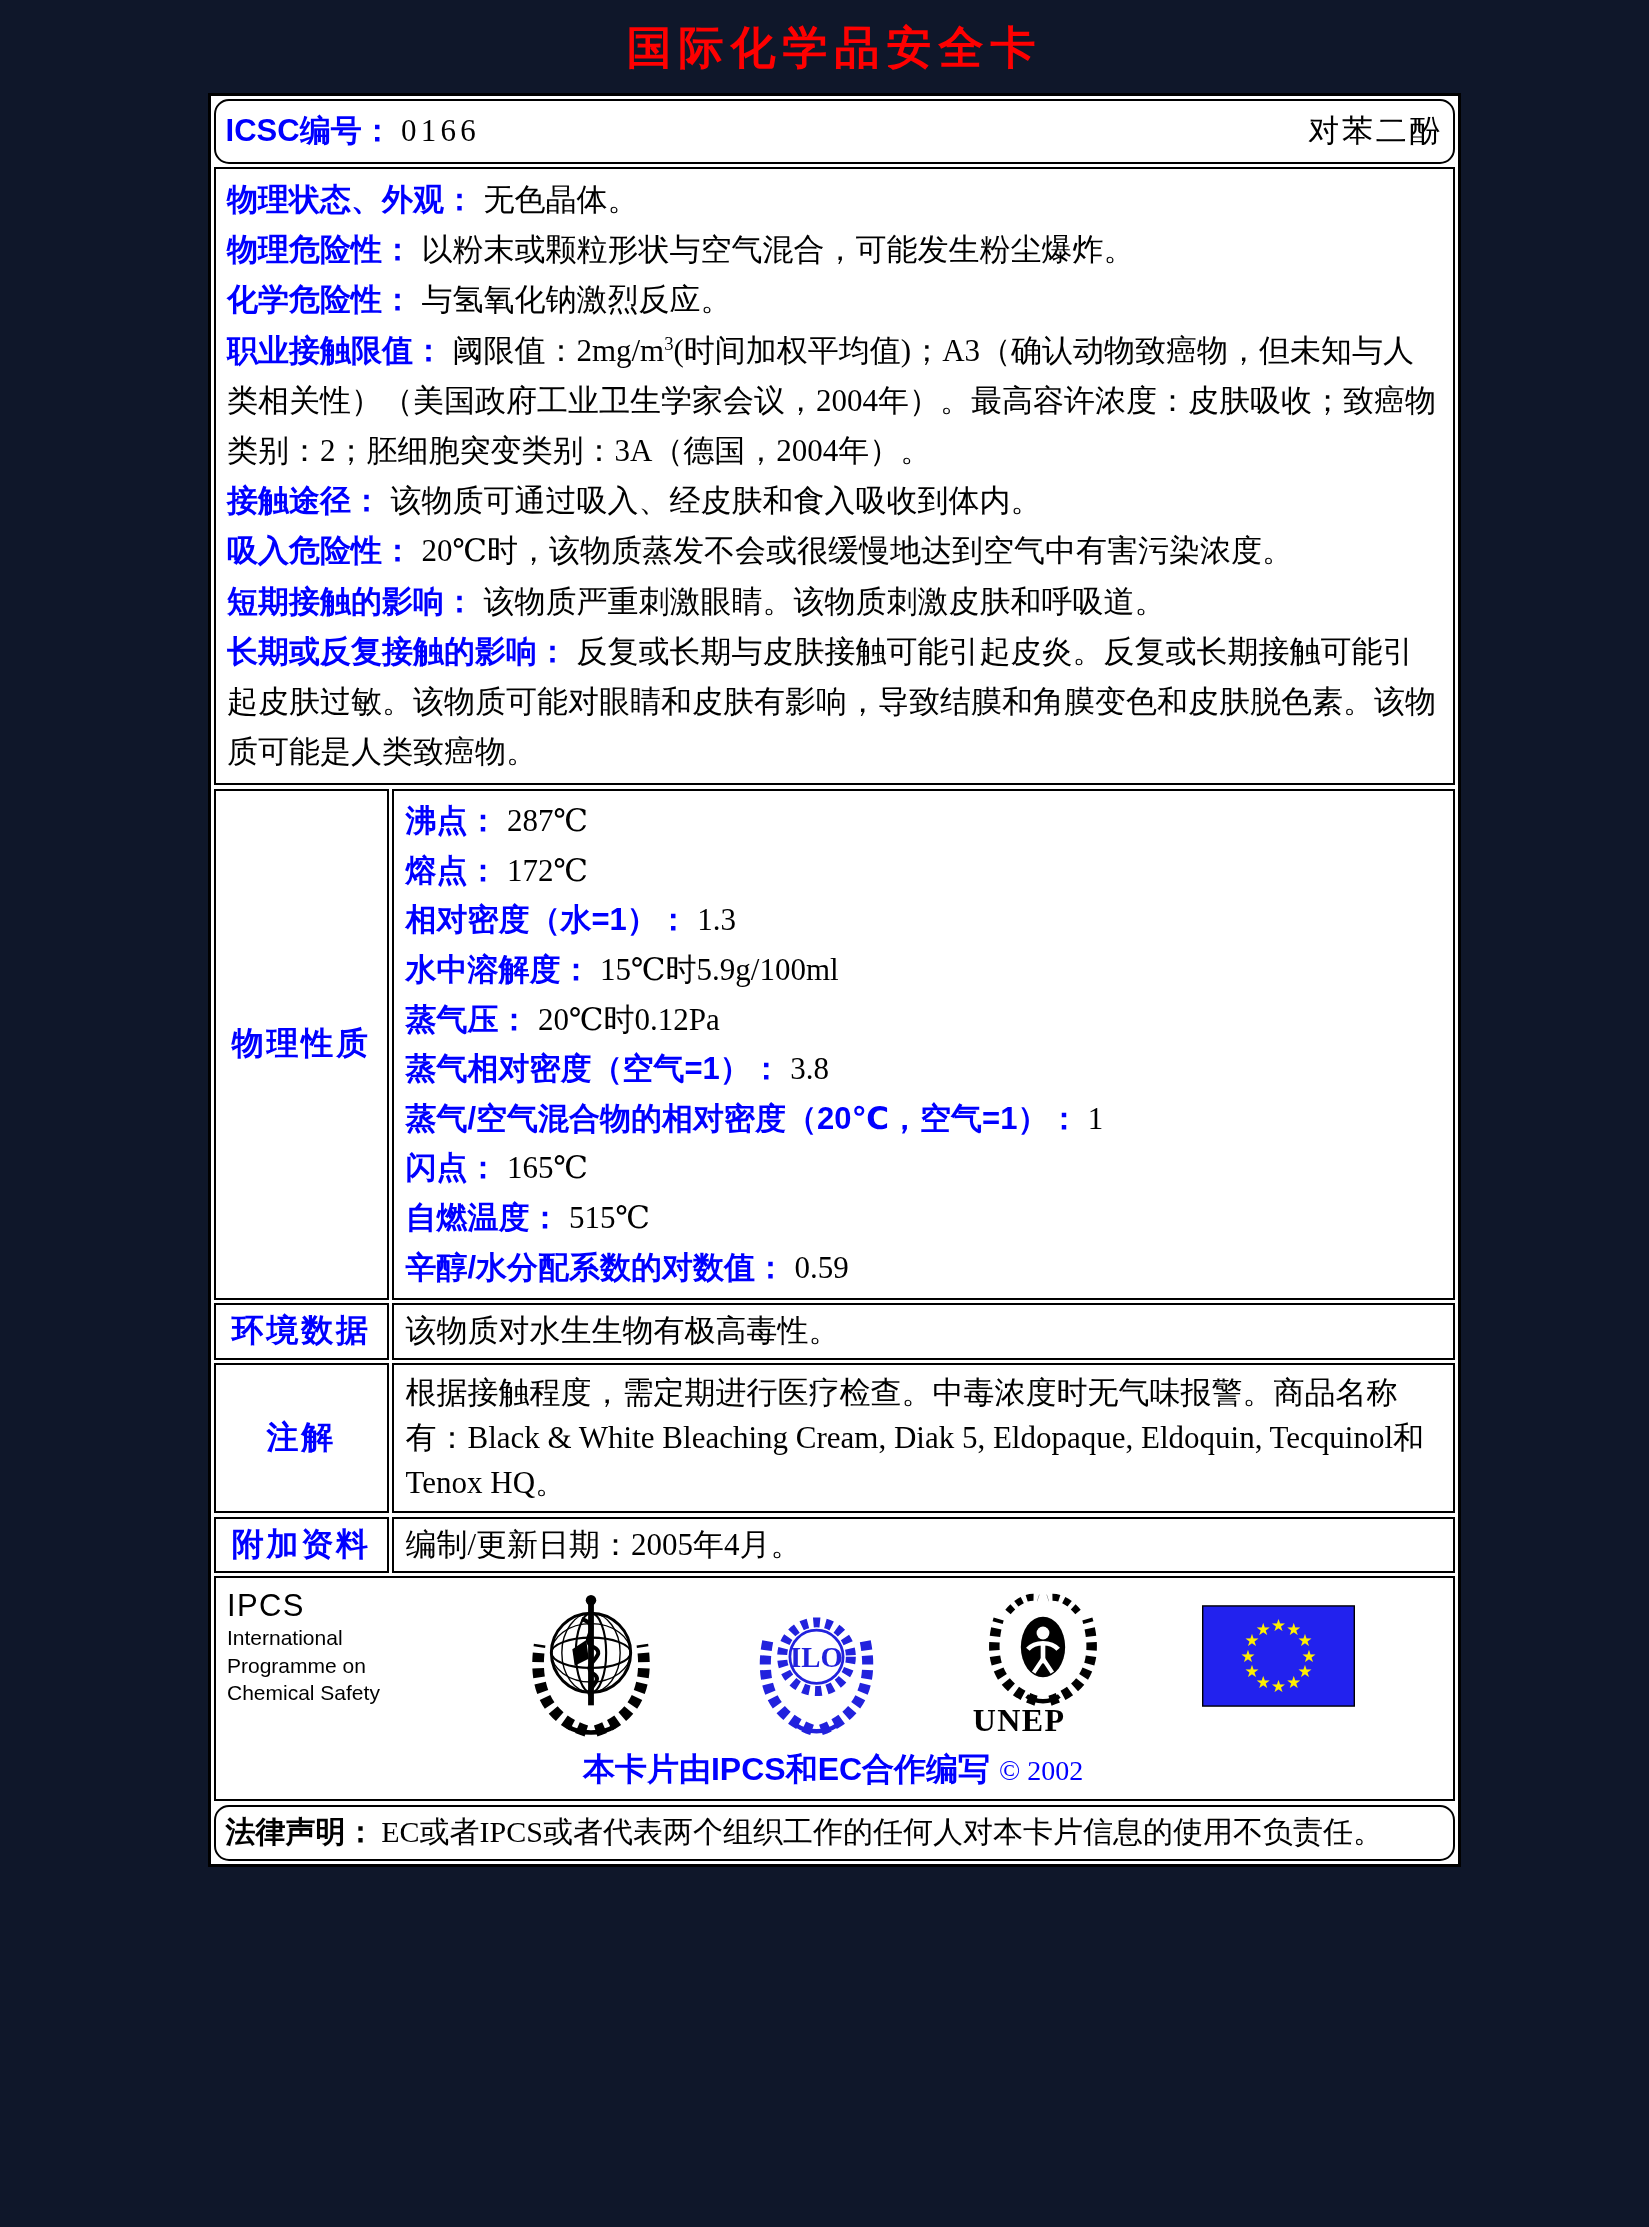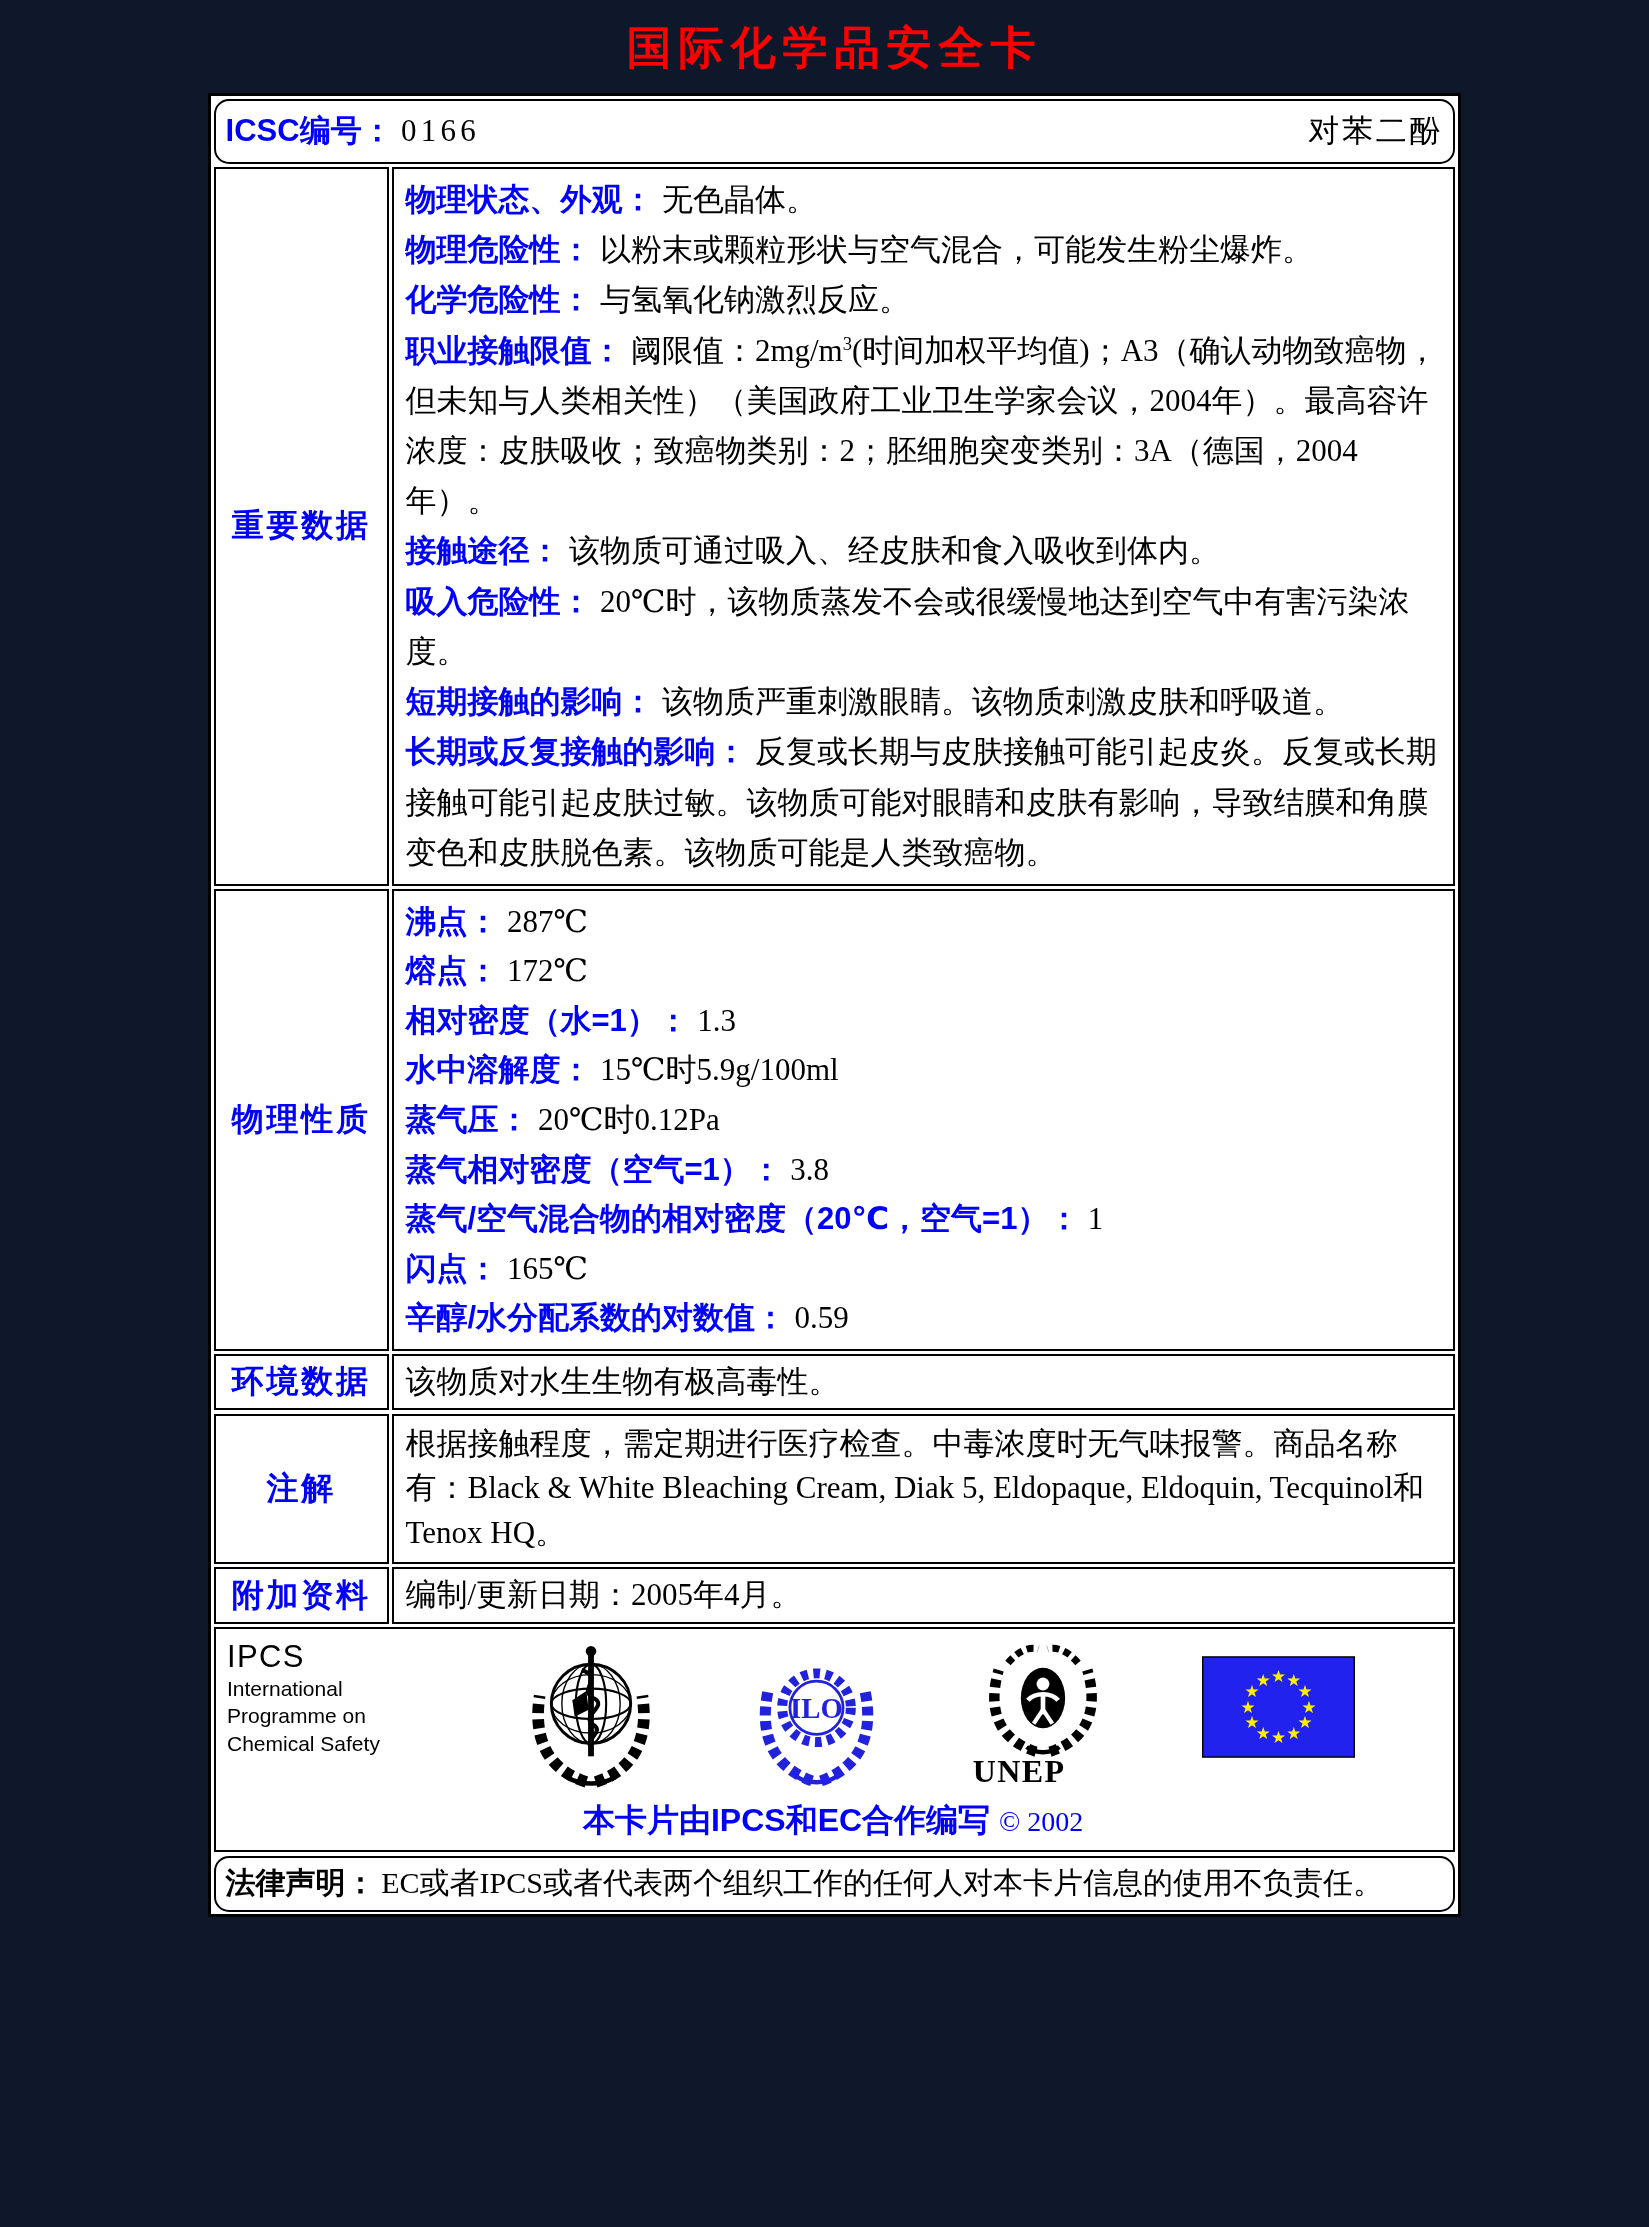--- a/index.html
+++ b/index.html
@@ -57,21 +57,20 @@
     <div class="row">
       <div class="cell full hdr">
         <span>
           <span class="blabel">ICSC编号：</span><span class="black-num">0166</span>
         </span>
         <span class="substance">对苯二酚</span>
       </div>
     </div>
 
     <div class="row">
-      <div class="cell label-cell">重要数据</div>
       <div class="cell content-cell imp">
           <div class="para"><span class="blabel">物理状态、外观：</span>无色晶体。</div>
           <div class="para"><span class="blabel">物理危险性：</span>以粉末或颗粒形状与空气混合，可能发生粉尘爆炸。</div>
           <div class="para"><span class="blabel">化学危险性：</span>与氢氧化钠激烈反应。</div>
           <div class="para"><span class="blabel">职业接触限值：</span>阈限值：2mg/m<sup>3</sup>(时间加权平均值)；A3（确认动物致癌物，但未知与人类相关性）（美国政府工业卫生学家会议，2004年）。最高容许浓度：皮肤吸收；致癌物类别：2；胚细胞突变类别：3A（德国，2004年）。</div>
           <div class="para"><span class="blabel">接触途径：</span>该物质可通过吸入、经皮肤和食入吸收到体内。</div>
           <div class="para"><span class="blabel">吸入危险性：</span>20℃时，该物质蒸发不会或很缓慢地达到空气中有害污染浓度。</div>
           <div class="para"><span class="blabel">短期接触的影响：</span>该物质严重刺激眼睛。该物质刺激皮肤和呼吸道。</div>
           <div class="para"><span class="blabel">长期或反复接触的影响：</span>反复或长期与皮肤接触可能引起皮炎。反复或长期接触可能引起皮肤过敏。该物质可能对眼睛和皮肤有影响，导致结膜和角膜变色和皮肤脱色素。该物质可能是人类致癌物。</div>
         </div>
@@ -81,20 +80,21 @@
       <div class="cell label-cell">物理性质</div>
       <div class="cell content-cell phys">
           <div class="para"><span class="blabel">沸点：</span>287℃</div>
           <div class="para"><span class="blabel">熔点：</span>172℃</div>
           <div class="para"><span class="blabel">相对密度（水=1）：</span>1.3</div>
           <div class="para"><span class="blabel">水中溶解度：</span>15℃时5.9g/100ml</div>
           <div class="para"><span class="blabel">蒸气压：</span>20℃时0.12Pa</div>
           <div class="para"><span class="blabel">蒸气相对密度（空气=1）：</span>3.8</div>
           <div class="para"><span class="blabel">蒸气/空气混合物的相对密度（20℃，空气=1）：</span>1</div>
           <div class="para"><span class="blabel">闪点：</span>165℃</div>
+          <div class="para"><span class="blabel">自燃温度：</span>515℃</div>
           <div class="para"><span class="blabel">辛醇/水分配系数的对数值：</span>0.59</div>
         </div>
     </div>
 
     <div class="row">
       <div class="cell label-cell">环境数据</div>
       <div class="cell content-cell one-line">该物质对水生生物有极高毒性。</div>
     </div>
 
     <div class="row">

